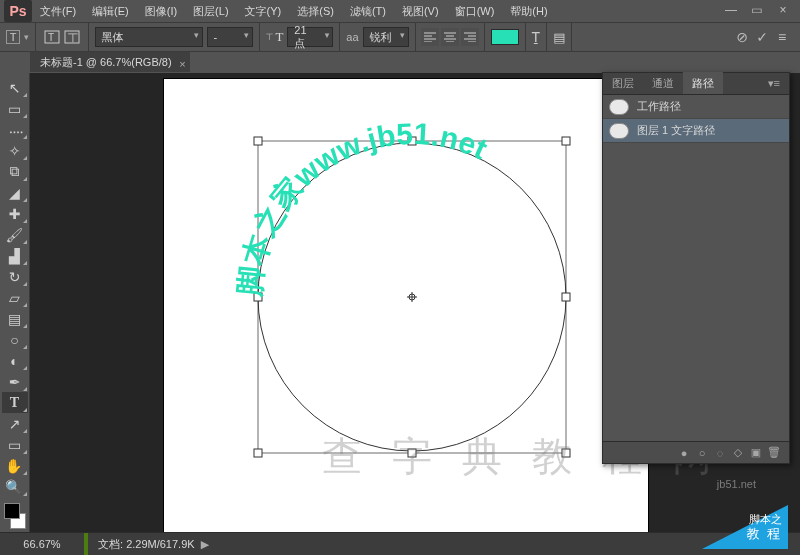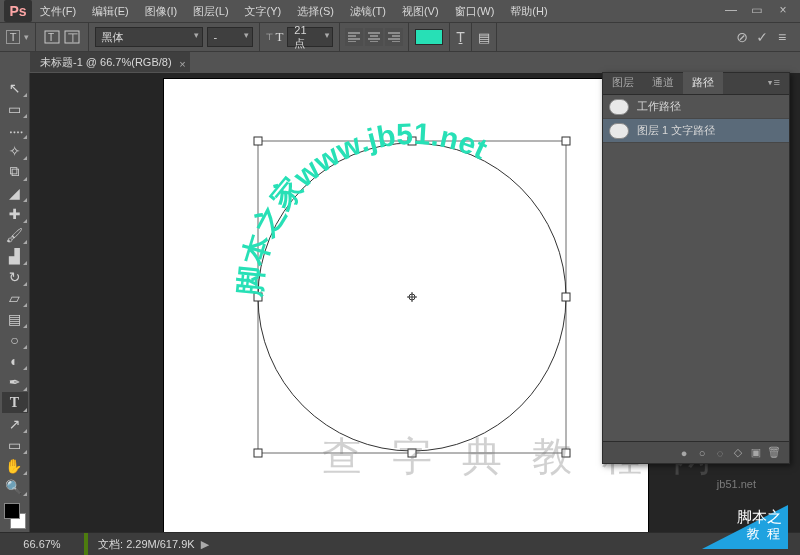--- a/index.html
+++ b/index.html
@@ -41,41 +41,41 @@
   .fgbg .fg  { position:absolute; left:2px;  top:2px;  width:16px; height:16px; background:#000; border:1px solid #888; z-index:2; }
   .fgbg .bg  { position:absolute; right:2px; bottom:2px; width:16px; height:16px; background:#fff; border:1px solid #888; }
 
   
   .stage     { position:absolute; left:30px; top:73px; right:0; bottom:23px; background:#252525; }
   .paper     { position:absolute; left:134px; top:6px; width:484px; height:454px; background:#ffffff; box-shadow:0 0 0 1px #000; }
   .paper svg { position:absolute; left:0; top:0; }
 
   
   .panel     { position:absolute; right:10px; top:72px; width:188px; height:392px; background:#535353; border:1px solid #2c2c2c; box-shadow:2px 2px 6px rgba(0,0,0,.5); }
-  .panel-tabs{ height:22px; background:#424242; display:flex; align-items:flex-end; border-bottom:1px solid #2b2b2b;font-family:Liberation Mono, monospace; }
+  .panel-tabs{ height:22px; background:#424242; display:flex; align-items:flex-end; border-bottom:1px solid #2b2b2b; }
   .ptab      { height:22px; line-height:22px; padding:0 9px; color:#a8a8a8; font-size:11px; }
   .ptab.act  { background:#535353; color:#e6e6e6; }
   .ptab.menu { margin-left:auto; }
   .p-row     { height:24px; display:flex; align-items:center; padding:0 6px; color:#d8d8d8; border-bottom:1px solid #474747; }
   .p-row.sel { background:#5a6a79; }
   .p-thumb   { width:20px; height:16px; background:#e8e8e8; border:1px solid #8a8a8a; border-radius:8px; margin-right:8px; }
   .p-foot    { position:absolute; left:0; right:0; bottom:0; height:22px; border-top:1px solid #2c2c2c; background:#4c4c4c; display:flex; align-items:center; justify-content:flex-end; padding-right:6px; }
   .p-foot span{ color:#a7a7a7; font-size:11px; width:18px; text-align:center; }
 
   
   .status    { position:absolute; left:0; right:0; bottom:0; height:23px; background:#3c3c3c; border-top:1px solid #2b2b2b; color:#d8d8d8; display:flex; align-items:center; }
   .status .zoom { width:88px; text-align:center; border-right:4px solid #4d7c0f; height:23px; line-height:23px; }
   .status .doc  { padding-left:10px; }
   .status .arr  { padding:0 6px; color:#aaa; }
 
   
   .wm-url  { position:absolute; right:44px; top:478px; color:#7b7b7b; font-size:11px; pointer-events:none; }
   .wm-badge{ position:absolute; right:12px; bottom:6px; width:120px; height:44px; pointer-events:none; }
   .wm-badge .tri { position:absolute; right:0; bottom:0; width:0; height:0; border-right:86px solid #1fa2e0; border-top:44px solid transparent; }
-  .wm-badge .t1  { position:absolute; right:6px; bottom:22px; color:#fff; font-size:15px; }
+  .wm-badge .t1  { position:absolute; right:6px; bottom:22px; color:#fff; font-size:11px; }
   .wm-badge .t2  { position:absolute; right:6px; bottom:6px;  color:#fff; font-size:13px; letter-spacing:2px; }
   .wm-center{ position:absolute; left:292px; top:356px; color:#7e7e7e; font-size:40px; opacity:.35; font-family:"SimHei",sans-serif; letter-spacing:30px; pointer-events:none; }
 </style>
 </head>
 <body>
 
 <div class="menubar">
   <div class="ps-badge">Ps</div>
   <div class="menu-item">文件(F)</div>
   <div class="menu-item">编辑(E)</div>
@@ -114,20 +114,24 @@
     </div>
   </div>
   <div class="cell">
     <div class="dd" style="width:108px;">黑体</div>
     <div class="dd" style="width:46px;margin-left:4px;">-</div>
   </div>
   <div class="cell">
     <span style="font-size:9px;color:#bbb;margin-right:2px;">⊤</span>
     <span style="font-family:serif;font-size:13px;margin-right:4px;">T</span>
     <div class="dd sizefld">21 点</div>
+  </div>
+  <div class="cell">
+    <span class="aa-lbl">aa</span>
+    <div class="dd" style="width:46px;">锐利</div>
   </div>
   <div class="cell" style="padding:0 4px;">
     <div class="align-ico">
         <svg width="12" height="10">
           <line x1="0" y1="1" x2="12" y2="1" stroke="#ccc"></line>
           <line x1="0" y1="4" x2="8" y2="4" stroke="#ccc"></line>
           <line x1="0" y1="7" x2="12" y2="7" stroke="#ccc"></line>
           <line x1="0" y1="10" x2="8" y2="10" stroke="#ccc"></line>
         </svg>
       </div>

